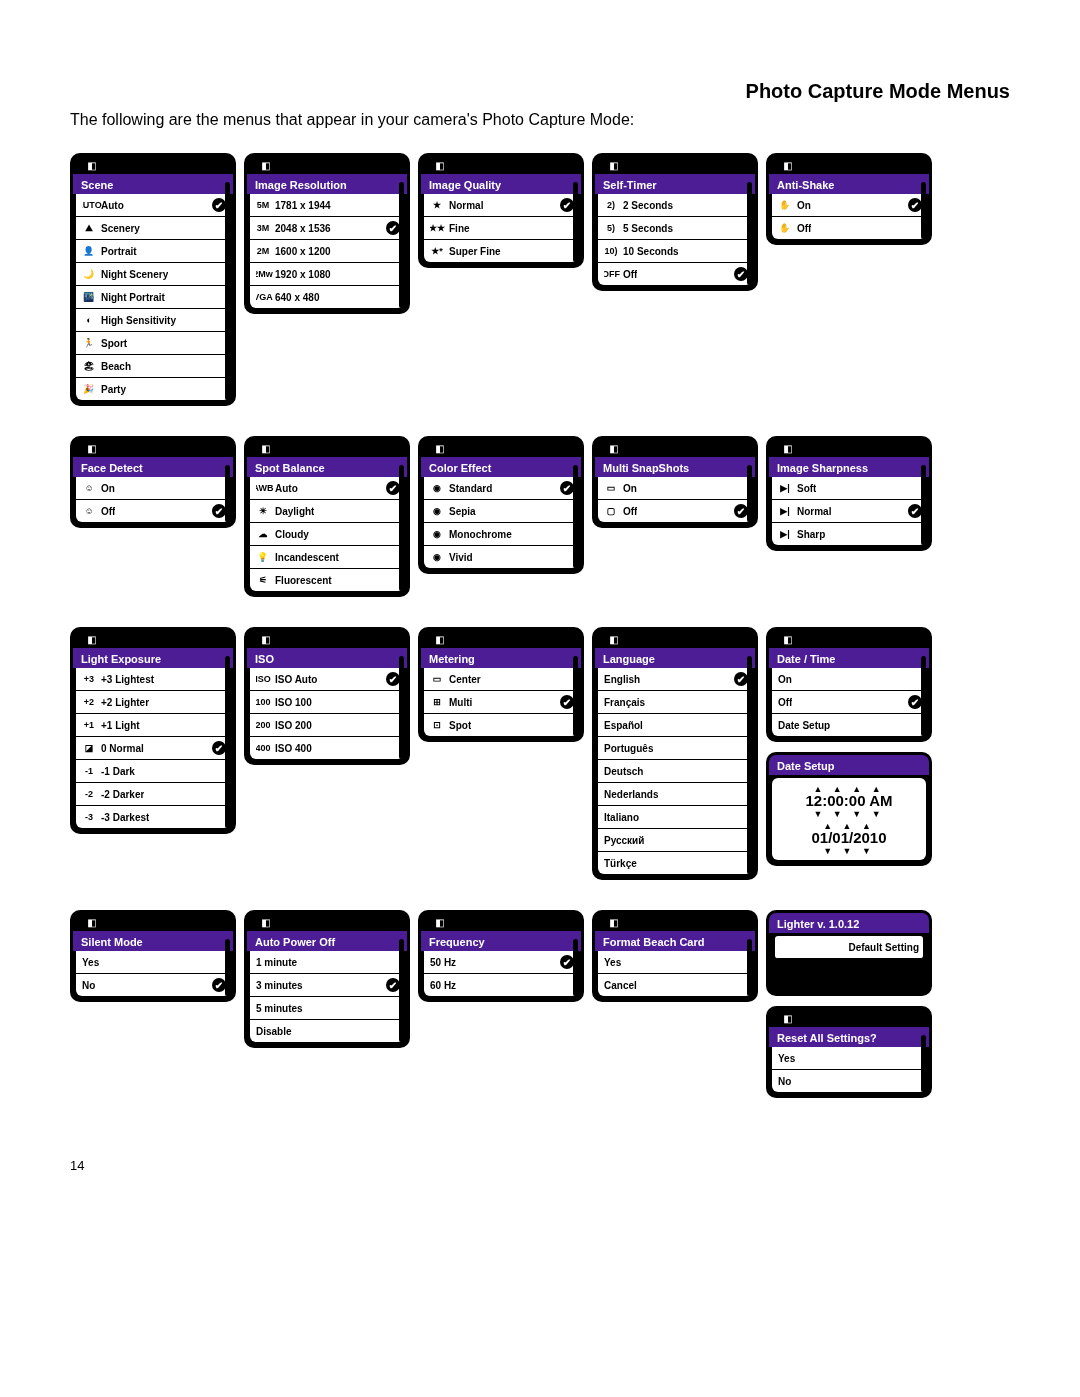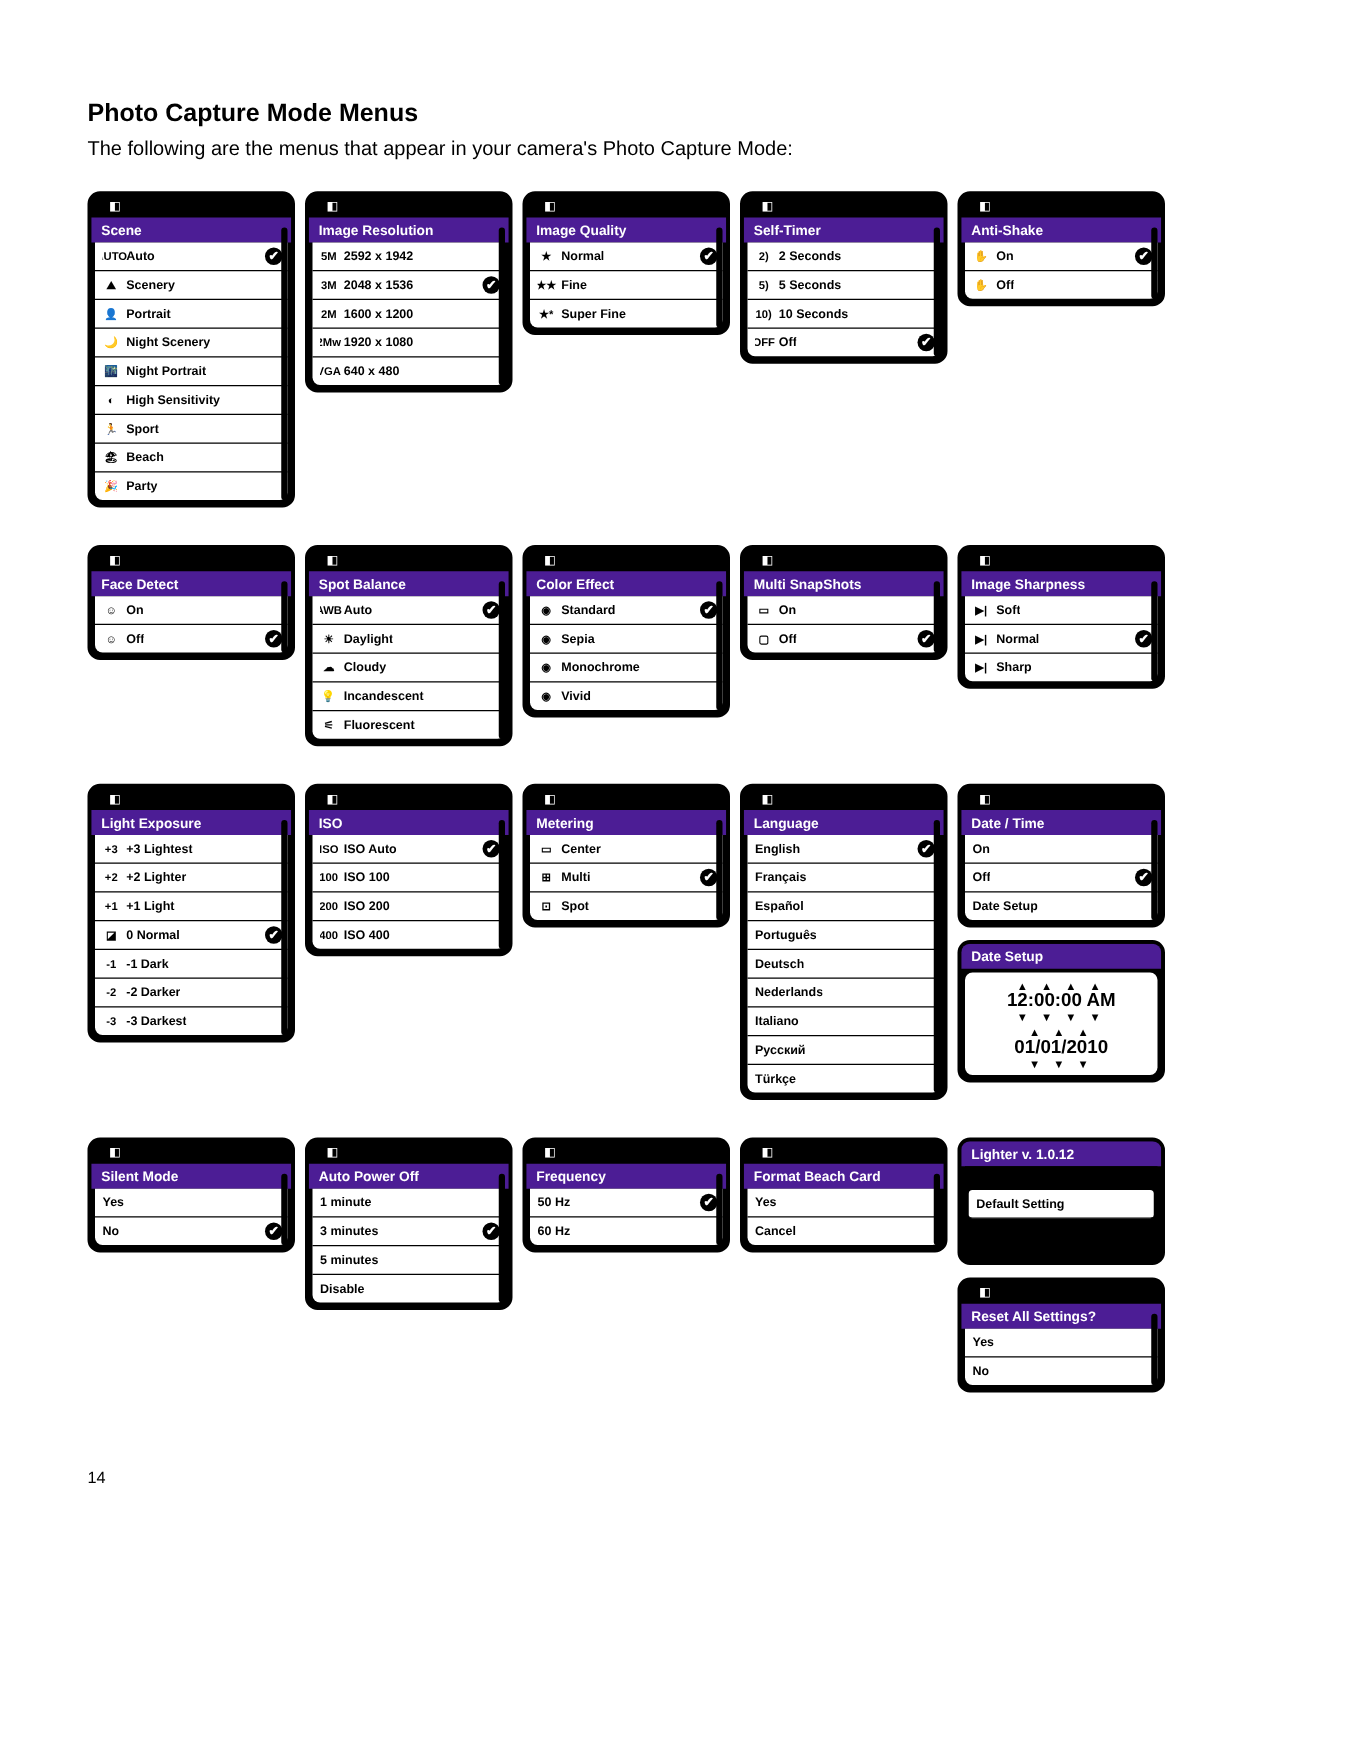--- a/index.html
+++ b/index.html
@@ -8,20 +8,21 @@
     font-family: Arial, Helvetica, sans-serif;
     background: #fff;
     color: #000;
     width: 1080px;
     box-sizing: border-box;
   }
   h2.page-title {
     font-size: 20px;
     font-weight: bold;
     margin: 40px 0 8px 0;
+    text-align: right;
   }
   p.intro {
     font-size: 16px;
     margin: 0 0 24px 0;
   }
   .grid {
     display: grid;
     grid-template-columns: repeat(5, 160px);
     gap: 14px 14px;
     margin-bottom: 30px;
@@ -180,21 +181,21 @@
       </div>
       <div class="scroll-rail"></div>
     </div>
   <div class="menu-box menu-wrap">
       <div class="menu-tab">◧</div>
       <div class="menu-header">Image Resolution</div>
       <div class="menu-list">
         <div class="menu-item">
           <div class="left">
             <span class="ico">5M</span>
-            <span>2592 x 1942</span>
+            <span>1781 x 1944</span>
           </div>
         </div>
         <div class="menu-item">
           <div class="left">
             <span class="ico">3M</span>
             <span>2048 x 1536</span>
           </div>
           <span class="check">✔</span>
         </div>
         <div class="menu-item">
@@ -720,21 +721,21 @@
         </div>
       </div>
       <div class="scroll-rail"></div>
     </div>
   <div class="col">
     <div class="menu-box menu-wrap">
       <div class="menu-header">
           <span>Lighter v. 1.0.12</span>
         </div>
       <div class="menu-list" style="background:#000; padding:3px;">
-        <div class="menu-item" style="background:#fff; border-radius:3px; justify-content:flex-start;margin-top:16px;">
+        <div class="menu-item" style="background:#fff; border-radius:3px; justify-content:flex-end;">
           <span>Default Setting</span>
         </div>
         <div class="spacer"></div>
         <div class="spacer"></div>
       </div>
     </div>
     <div class="menu-box menu-wrap">
         <div class="menu-tab">◧</div>
         <div class="menu-header">Reset All Settings?</div>
         <div class="menu-list">

